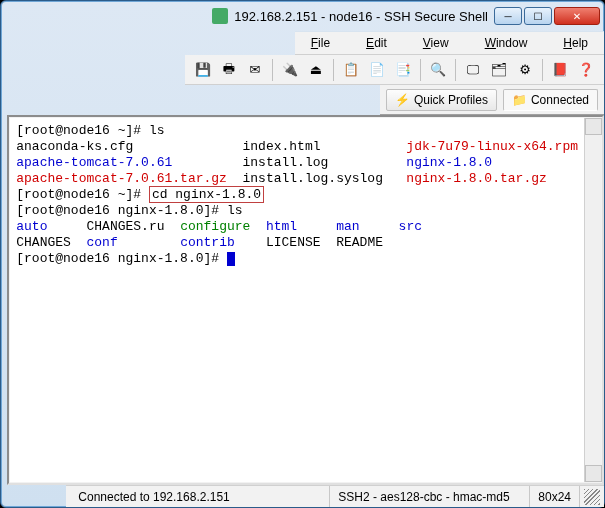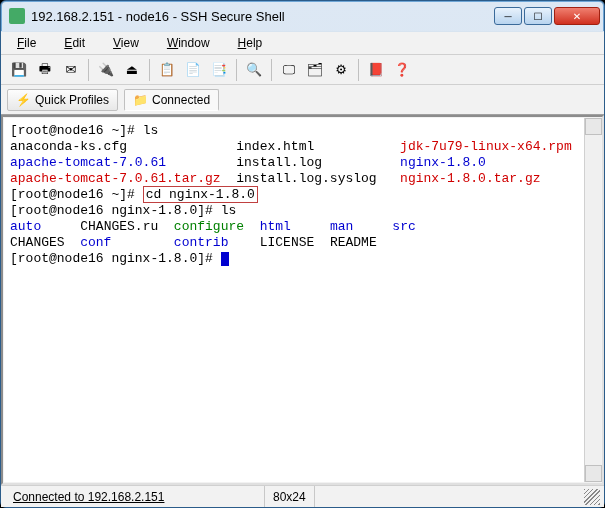--- a/index.html
+++ b/index.html
@@ -13,20 +13,21 @@
   }
   .window {
     width: 605px;
     height: 508px;
     background: linear-gradient(#dde8f4,#cfe0f0);
     border: 1px solid #2b5c8a;
     border-radius: 6px;
     display: flex;
     flex-direction: column;
     box-shadow: 0 0 0 1px #6fa6d6 inset;
+    align-items: flex-end;
   }
   .titlebar {
     height: 30px;
     display: flex;
     align-items: center;
     padding: 0 4px 0 8px;
     gap: 6px;
   }
   .titlebar .app-icon {
     width: 16px; height: 16px;
@@ -46,21 +47,21 @@
     display: flex; align-items: center; justify-content: center;
     font-size: 10px;
   }
   .winbtn.close { width: 46px; background: linear-gradient(#f08070,#d03020); color:#fff; border-color:#a02010;}
   .menubar {
     height: 24px;
     background: #f2f2f2;
     display: flex;
     align-items: center;
     padding: 0 8px;
-    gap: 12px;
+    gap: 20px;
     font-size: 12px;
     border-top: 1px solid #d8e4f0;
     border-bottom: 1px solid #d0d0d0;
   }
   .menubar span { padding: 2px 8px; }
   .menubar span u { text-decoration: underline; }
   .toolbar {
     height: 30px;
     background: #f2f2f2;
     display: flex;
@@ -143,21 +144,21 @@
     padding: 0 4px;
     gap: 0;
   }
   .statusbar .cell {
     padding: 0 8px;
     border-right: 1px solid #c8c8c8;
     height: 100%;
     display: flex;
     align-items: center;
   }
-  .statusbar .cell.first { flex: 0 0 260px; border-left:none;text-decoration:underline;}
+  .statusbar .cell.first { flex: 0 0 260px; border-left:none;}
   .statusbar .grip {
     width: 16px; height: 16px;
     margin-left: 4px;
     background: repeating-linear-gradient(135deg,#888 0,#888 1px,transparent 1px,transparent 3px);
   }
   .scrollbar-v {
     width:17px;
     background:#f0f0f0;
     border-left:1px solid #d0d0d0;
     position:relative;
@@ -234,18 +235,19 @@
 <span>[root@node16 nginx-1.8.0]# </span><span>ls</span>
 <span class="blue">auto</span>     <span>CHANGES.ru</span>  <span class="green">configure</span>  <span class="blue">html</span>     <span class="blue">man</span>     <span class="blue">src</span>
 <span>CHANGES</span>  <span class="blue">conf</span>        <span class="blue">contrib</span>    <span>LICENSE</span>  <span>README</span>
 <span>[root@node16 nginx-1.8.0]# </span><span class="cursor"></span>
 </div>
   <div class="scrollbar-v"></div>
   </div>
 
   <div class="statusbar">
     <div class="cell first">Connected to 192.168.2.151</div>
+    <div class="cell" style="flex:0 0 200px">SSH2 - aes128-cbc - hmac-md5</div>
     <div class="cell">80x24</div>
     <div style="flex:1"></div>
     <div class="grip"></div>
   </div>
 
 </div>
 
 </body></html>

